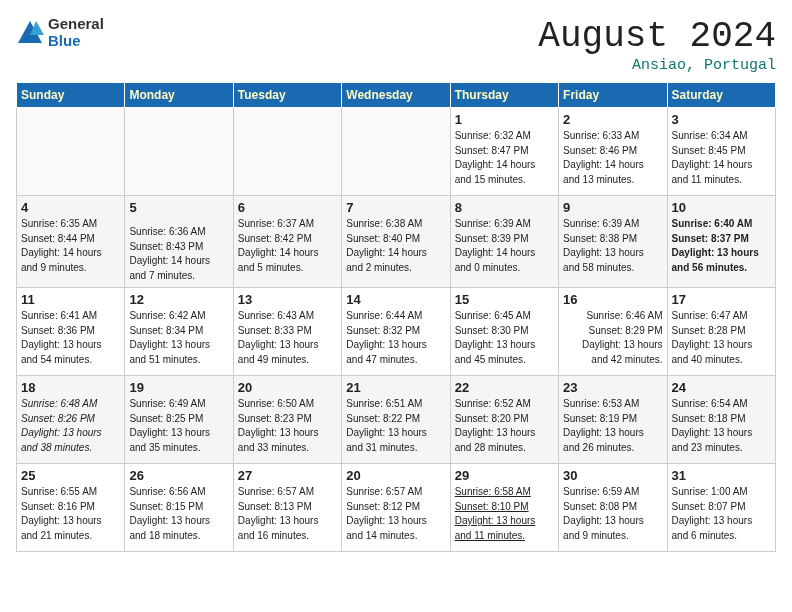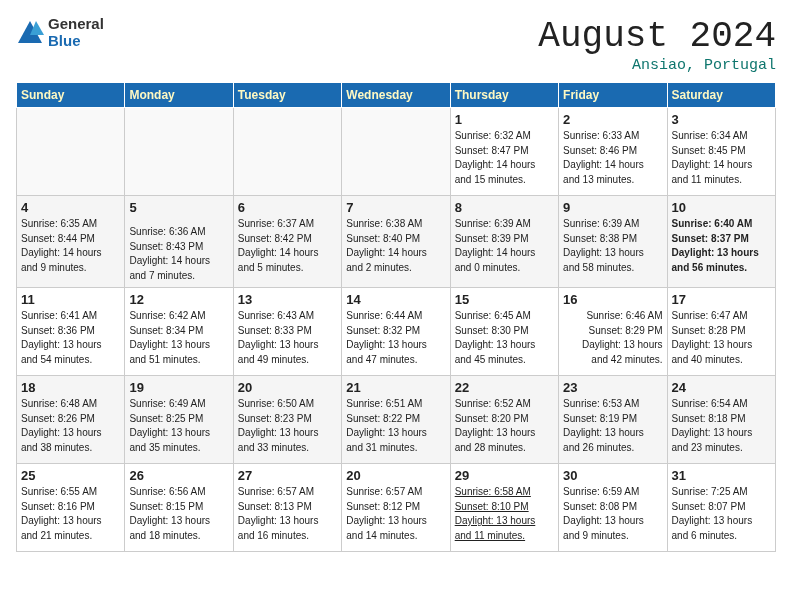--- a/index.html
+++ b/index.html
@@ -252,21 +252,21 @@
           <div class="day-number">17</div>
           <div class="day-info" style="white-space: pre-line;">Sunrise: 6:47 AM
 Sunset: 8:28 PM
 Daylight: 13 hours
 and 40 minutes.</div>
         </td>
       </tr>
       <tr>
         <td>
           <div class="day-number">18</div>
-          <div class="day-info" style="white-space: pre-line;">Sunrise: 6:48 AM
+          <div class="day-info" style="white-space: pre-line; font-style: italic;">Sunrise: 6:48 AM
 Sunset: 8:26 PM
 Daylight: 13 hours
 and 38 minutes.</div>
         </td>
         <td>
           <div class="day-number">19</div>
           <div class="day-info" style="white-space: pre-line;">Sunrise: 6:49 AM
 Sunset: 8:25 PM
 Daylight: 13 hours
 and 35 minutes.</div>
@@ -345,20 +345,20 @@
         </td>
         <td>
           <div class="day-number">30</div>
           <div class="day-info" style="white-space: pre-line;">Sunrise: 6:59 AM
 Sunset: 8:08 PM
 Daylight: 13 hours
 and 9 minutes.</div>
         </td>
         <td>
           <div class="day-number">31</div>
-          <div class="day-info" style="white-space: pre-line;">Sunrise: 7:25 AM
+          <div class="day-info" style="white-space: pre-line;">Sunrise: 1:00 AM
 Sunset: 8:07 PM
 Daylight: 13 hours
 and 6 minutes.</div>
         </td>
       </tr>
     </tbody>
 </table>
 
 </body></html>

